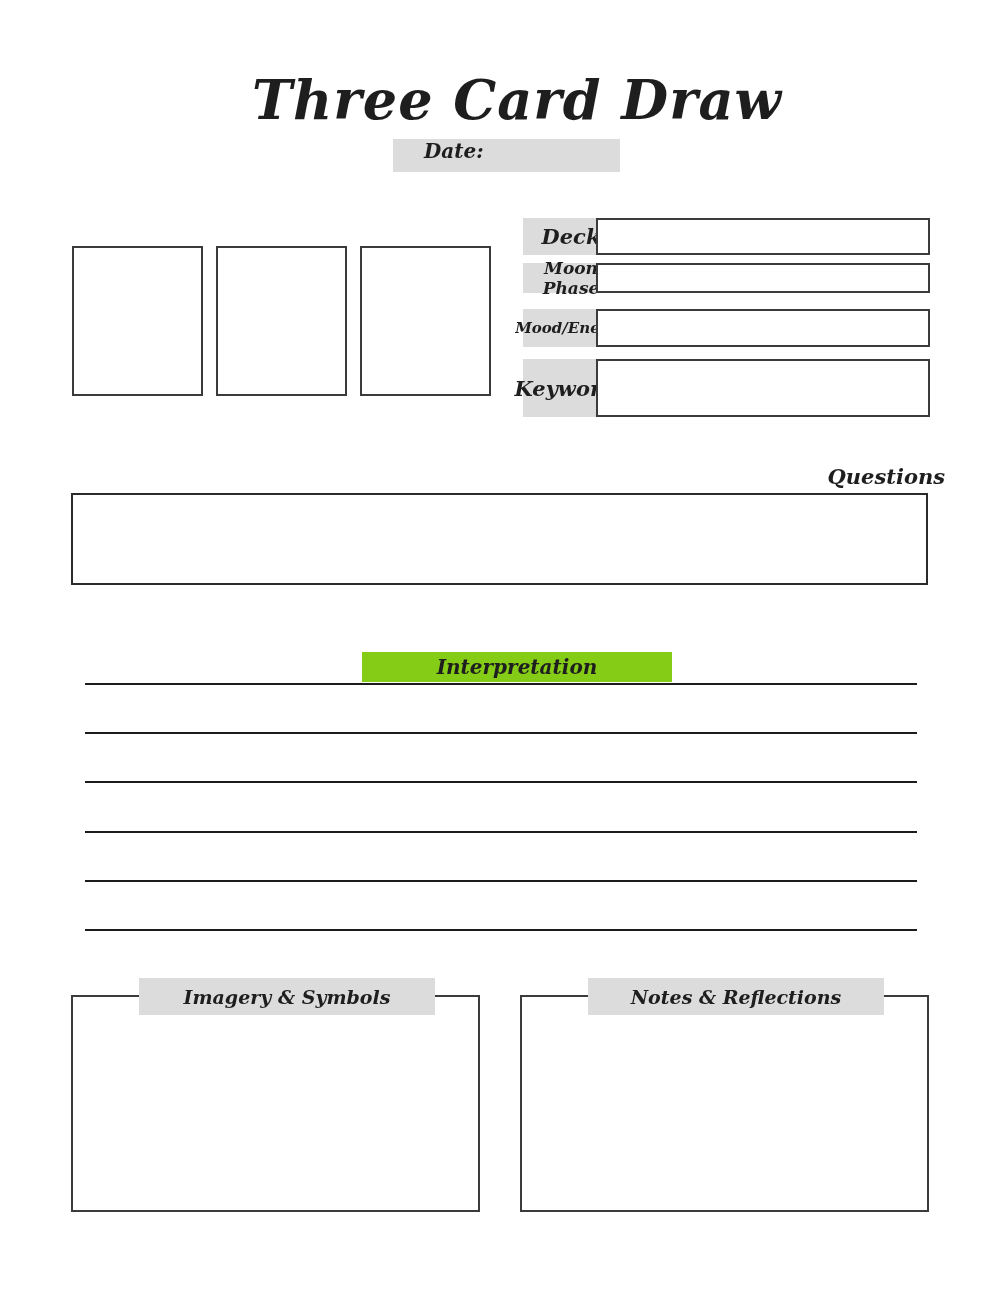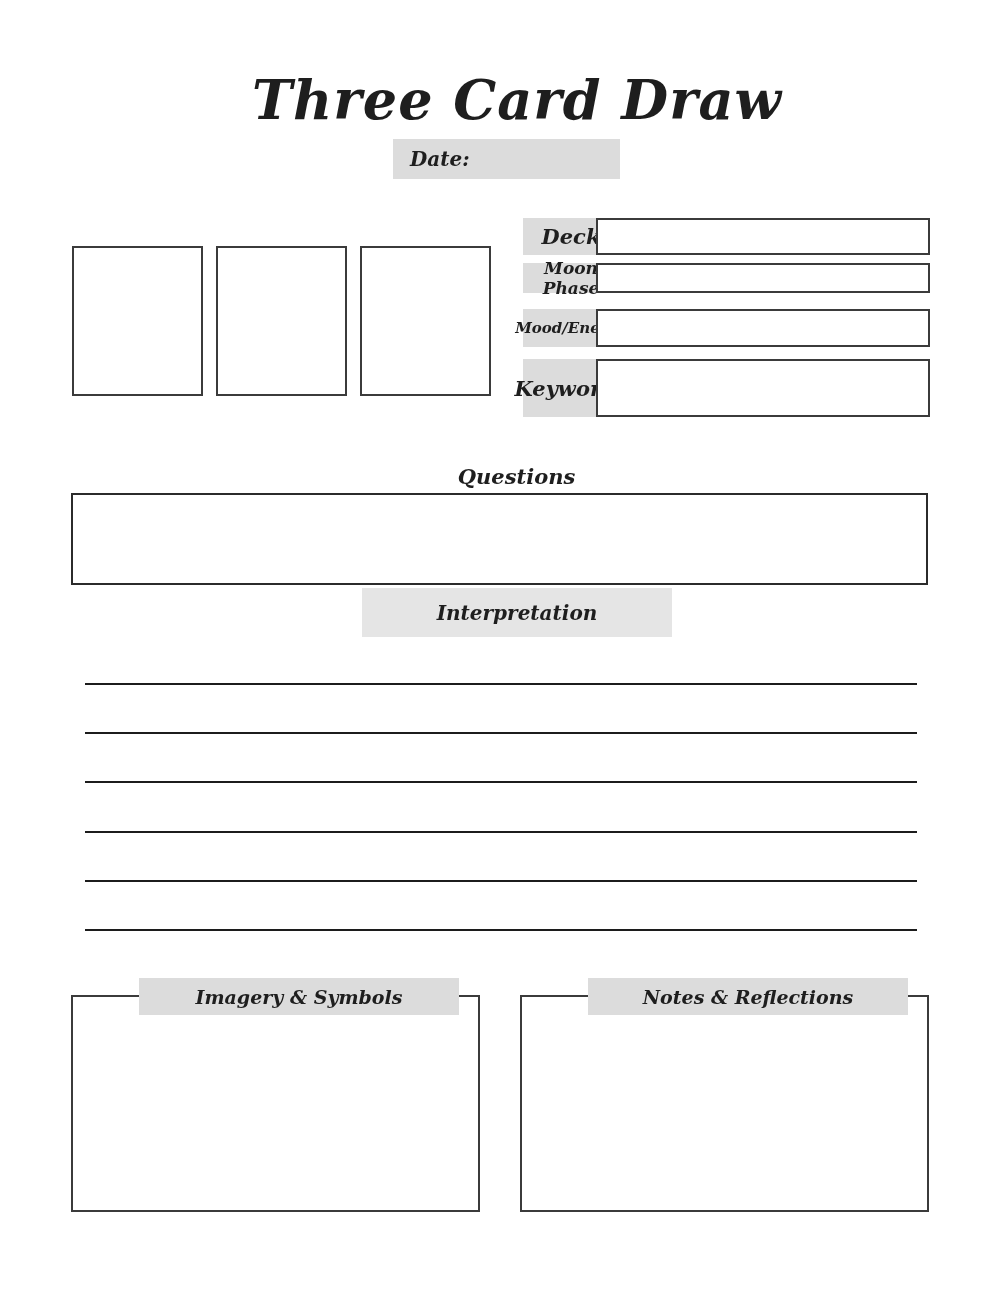--- a/index.html
+++ b/index.html
@@ -23,23 +23,24 @@
   .page-title {
     left: 0; top: 68px; width: 1000px;
     text-align: center;
     font-size: 54px;
     letter-spacing: 1px;
   }
 
   
   .date-bar {
     left: 393px; top: 139px;
-    width: 227px; height: 40px;
+    width: 227px; height: 33px;
     background: #dcdcdc;
-    display: flex; align-items: center;
+    display: flex; 
+    padding-left: 14px;
     font-size: 20px;
   }
 
   
   .card-slot {
     top: 246px; width: 131px; height: 150px;
     background: #ffffff;
     border: 2px solid #3b3b3b;
   }
   .card-slot.c1 { left: 72px; }
@@ -64,35 +65,35 @@
   .row-mood   .field-label, .row-mood   .field-input { top: 309px; height: 38px; }
   .row-keys   .field-label, .row-keys   .field-input { top: 359px; height: 58px; }
   .row-deck .field-label { font-size: 21px; }
   .row-moon .field-label { font-size: 17px; }
   .row-mood .field-label { font-size: 15px; }
   .row-keys .field-label { font-size: 21px; }
 
   
   .questions-heading {
     left: 71px; top: 464px; width: 857px;
-    text-align: center;
+    text-align: right;
     font-size: 21px;
   }
   .questions-box {
     left: 71px; top: 493px;
     width: 857px; height: 92px;
     background: #ffffff;
     border: 2px solid #2b2b2b;
   }
 
   
   .interpretation-header {
-    left: 345px; top: 588px;
-    width: 310px; height: 49px;
-    background: #e5e5e5;
+    left: 345px; top: 652px;
+    width: 310px; height: 30px;
+    background: #84cc16;
     display: flex; align-items: center; justify-content: center;
     font-size: 20px;
   }
   .ruled-line {
     left: 85px; width: 832px; height: 0;
     border-top: 2px solid #1c1c1c;
   }
   .line-1 { top: 683px; }
   .line-2 { top: 732px; }
   .line-3 { top: 781px; }
@@ -102,21 +103,21 @@
 
   
   .note-box {
     top: 995px; width: 409px; height: 217px;
     background: #ffffff;
     border: 2px solid #3b3b3b;
   }
   .note-box.left  { left: 71px; }
   .note-box.right { left: 520px; }
   .note-header {
-    top: 978px; width: 320px; height: 37px;
+    top: 978px; width: 296px; height: 37px;
     background: #dcdcdc;
     display: flex; align-items: center; justify-content: center;
     font-size: 19px;
     z-index: 2;
   }
   .note-header.left  { left: 122px; }
   .note-header.right { left: 571px; }
 </style>
 </head>
 <body>

